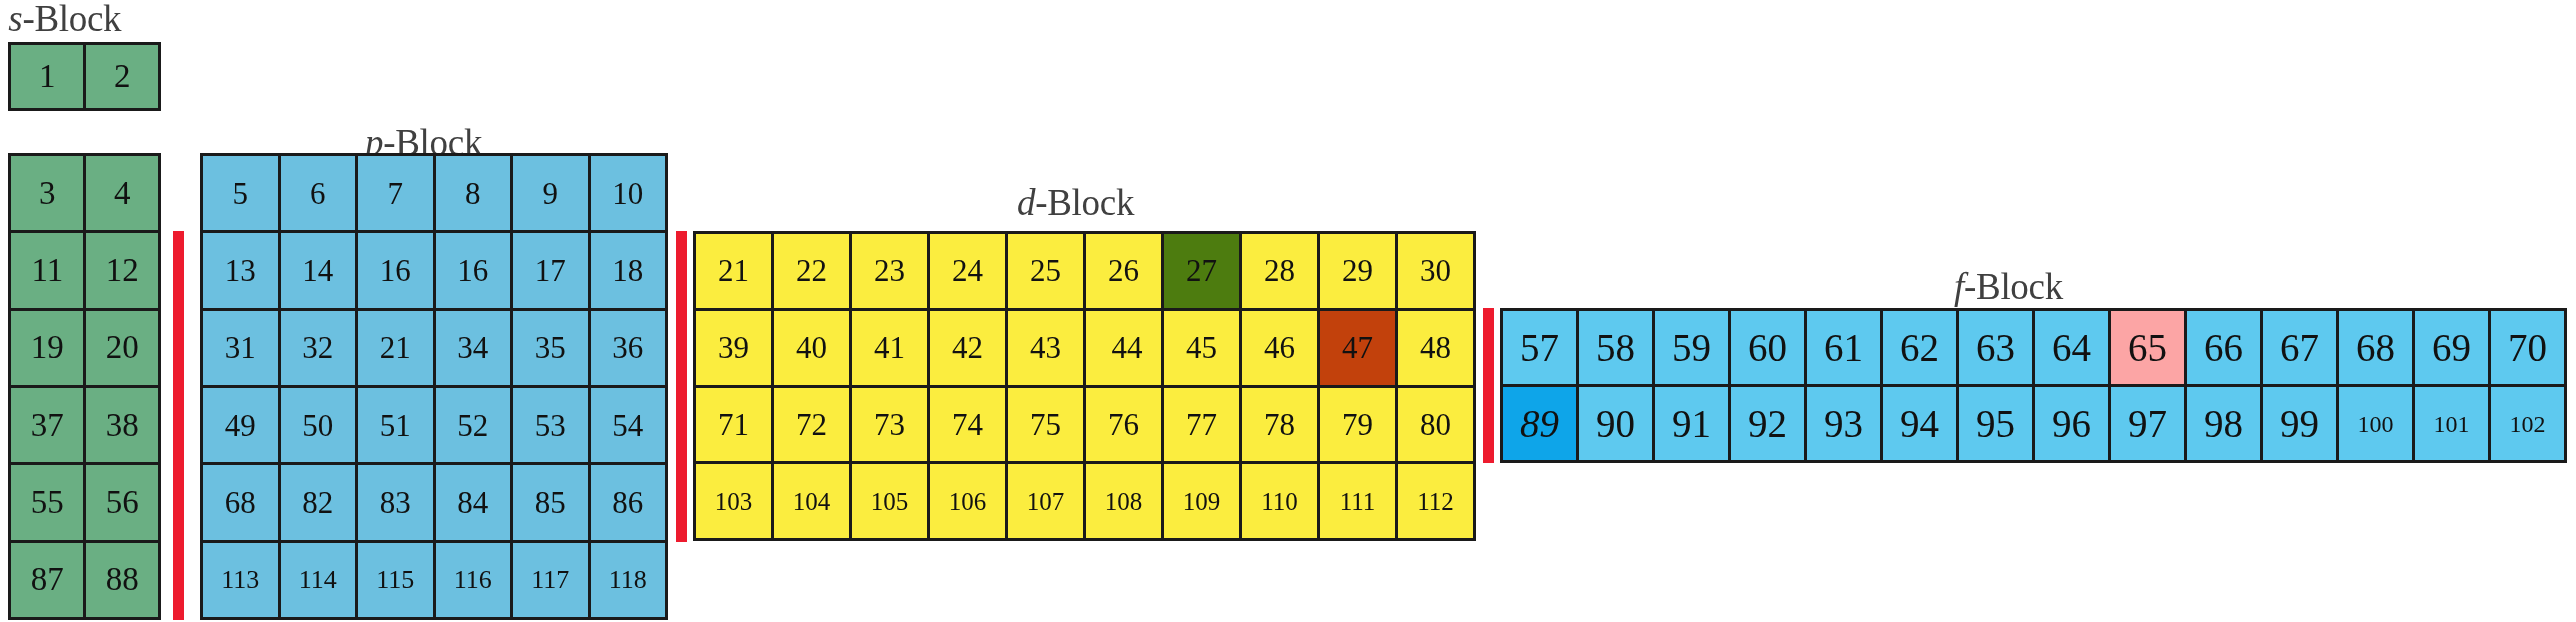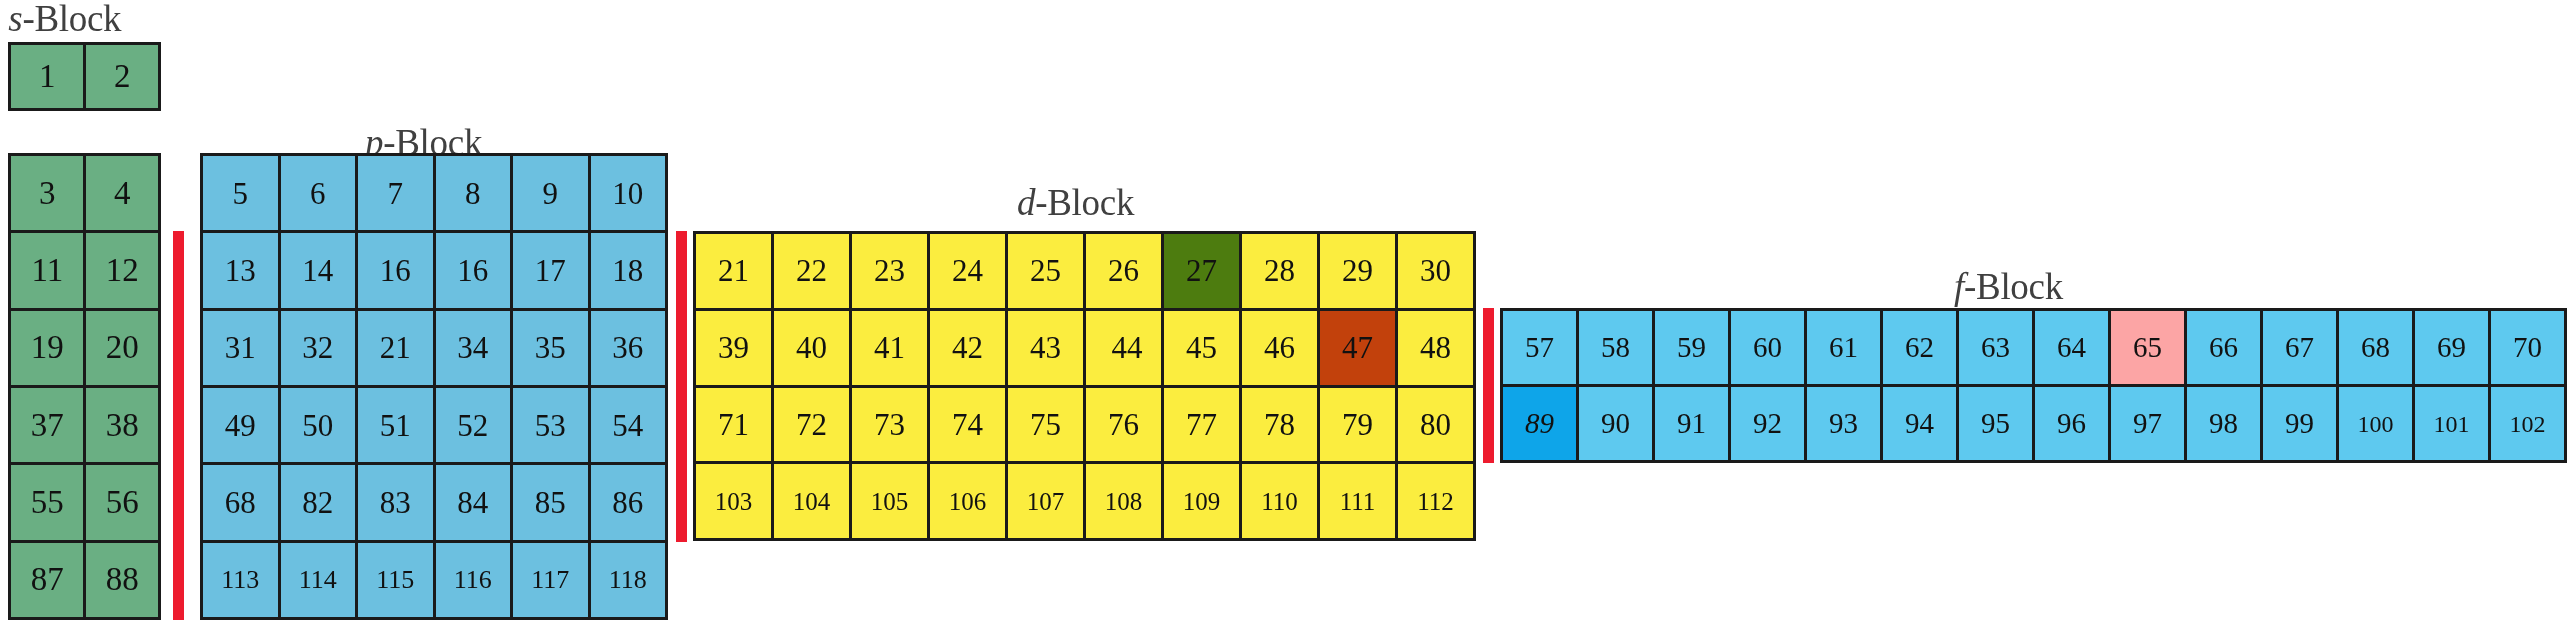--- a/index.html
+++ b/index.html
@@ -63,21 +63,21 @@
 
   
   .p-grid .cell { background: #6cc0e0; font-size: 31px; }
   .p-grid .cell.narrow { font-size: 26px; }
 
   
   .d-grid .cell { background: #fbed3f; font-size: 31px; }
   .d-grid .cell.narrow { font-size: 25px; }
 
   
-  .f-grid .cell { background: #5ec9ef; font-size: 29px; }
+  .f-grid .cell { background: #5ec9ef; font-size: 39px; }
   .f-grid .cell.narrow { font-size: 24px; }
 
   
   .sep-bar {
     position: absolute;
     background: #ed1b2e;
     width: 10.7px;
   }
 </style>
 </head>

